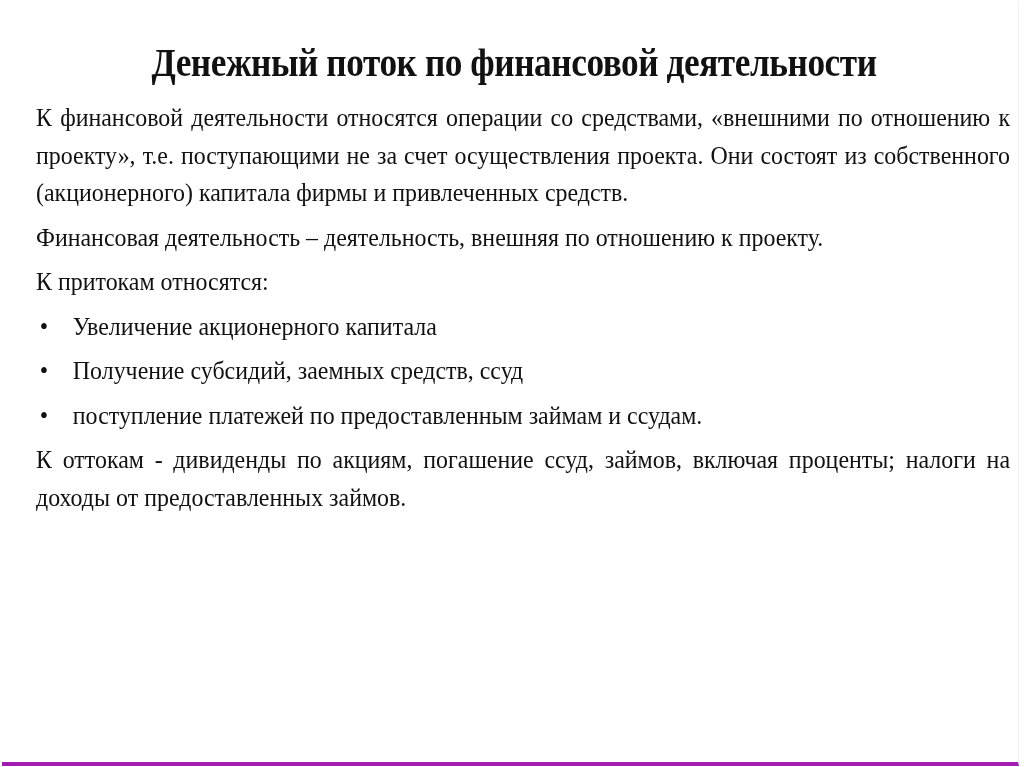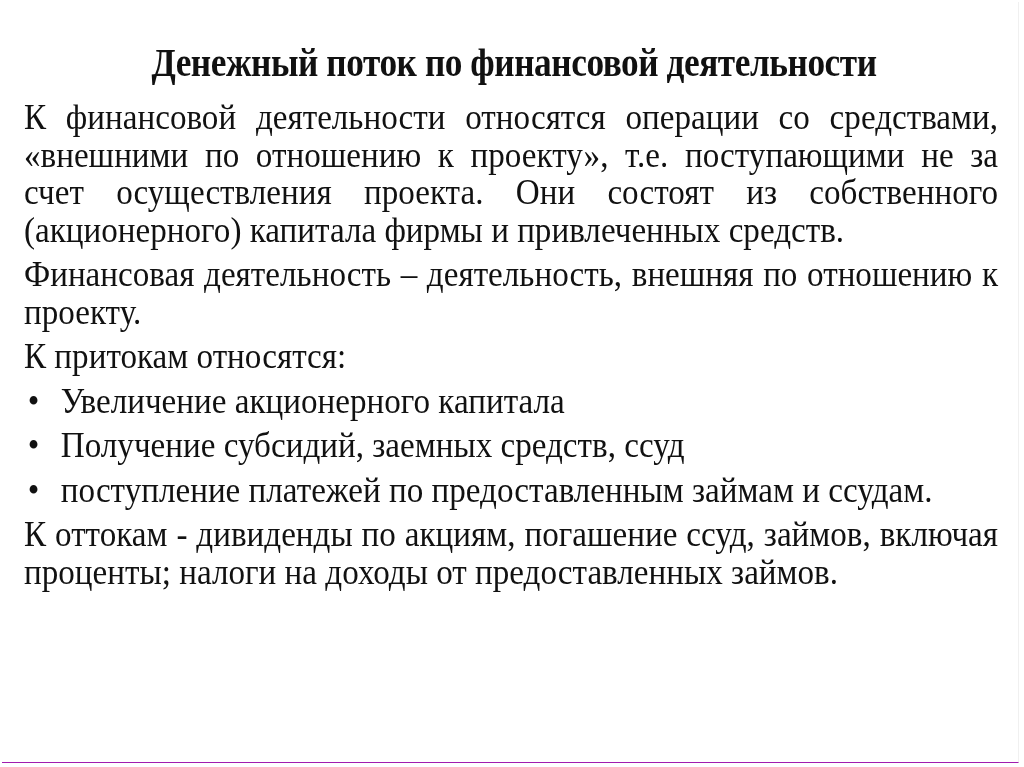--- a/index.html
+++ b/index.html
@@ -16,43 +16,43 @@
       color: #111111;
     }
     .slide {
       position: absolute;
       left: 2px;
       top: 2px;
       width: 1016px;
       height: 760px;
       background: #ffffff;
       border-right: 1px solid #f0f0f0;
-      border-bottom: 1px solid #a21caf;
+      border-bottom: 4px solid #a21caf;
     }
     .title {
       position: absolute;
       left: 0;
       top: 36px;
       width: 1024px;
       text-align: center;
       font-family: "Liberation Serif", "DejaVu Serif", serif;
       font-weight: bold;
       font-size: 41px;
       letter-spacing: -0.5px;
       line-height: 48px;
       transform: scaleX(0.86);
       transform-origin: 512px 0;
       margin: 0;
     }
     .body {
       position: absolute;
-      left: 22px;
+      left: 34px;
       top: 97px;
       width: 974px;
-      font-size: 36px;
+      font-size: 26px;
       line-height: 37.5px;
     }
     .para {
       margin: 0 0 7px 0;
       text-align: justify;
       text-align-last: left;
     }
     .bullets {
       list-style: none;
       margin: 0;

